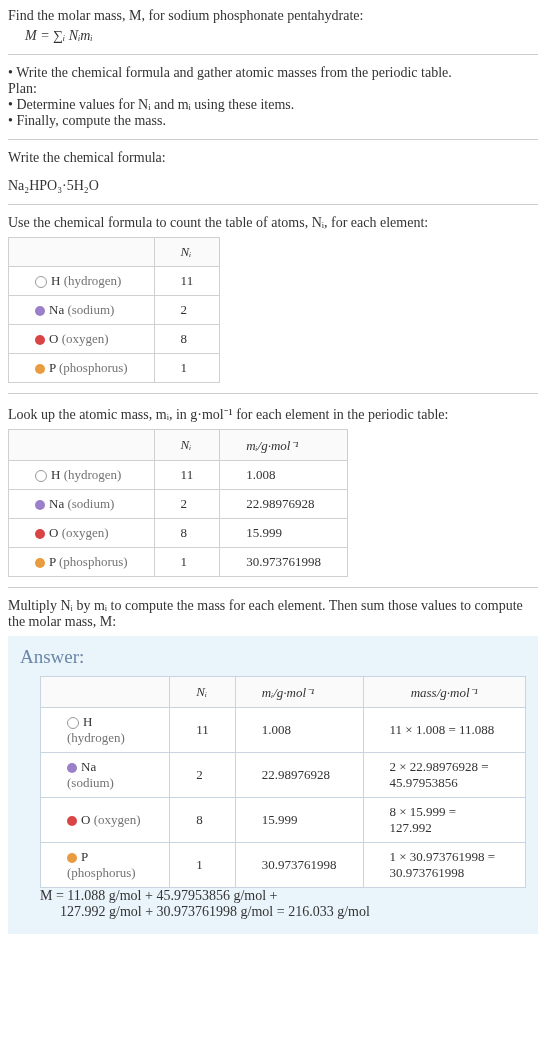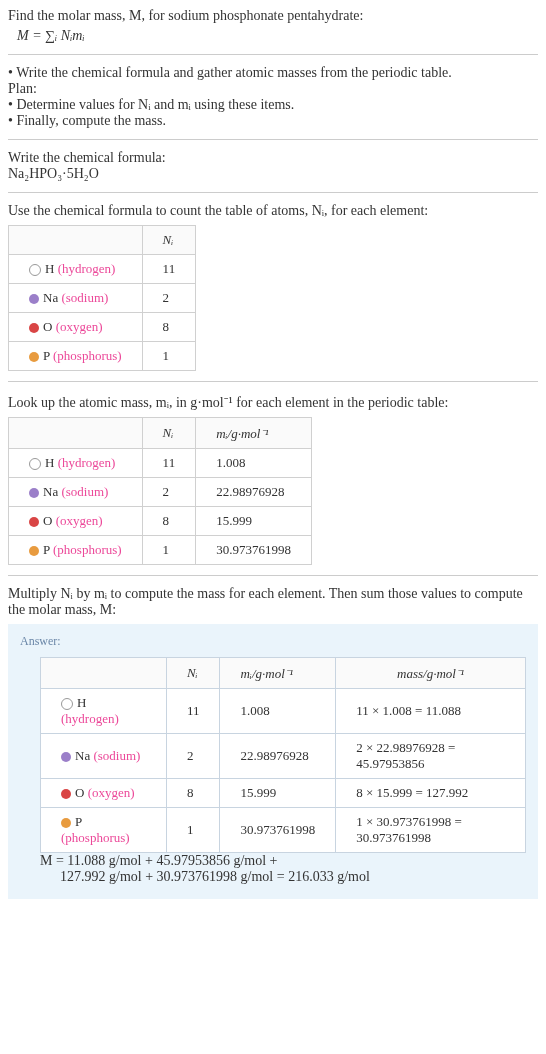--- a/index.html
+++ b/index.html
@@ -15,70 +15,71 @@
   .section {
     margin-bottom: 4px;
   }
   hr {
     border: none;
     border-top: 1px solid #ccc;
     margin: 10px 0;
   }
   .formula {
     font-style: italic;
-    margin: 2px 0 8px 9px;
+    margin: 2px 0 8px 17px;
   }
   table {
     border-collapse: collapse;
     margin-top: 6px;
     font-size: 13px;
   }
   th, td {
     border: 1px solid #d0d0d0;
-    padding: 6px 20px;
+    padding: 6px 26px;
     text-align: left;
   }
   th {
     background: #fafafa;
     font-weight: normal;
     font-style: italic;
   }
   .dot {
     display: inline-block;
     width: 10px;
     height: 10px;
     border-radius: 50%;
     margin-right: 4px;
     vertical-align: middle;
   }
   .dot-h { background: #fff; border: 1px solid #999; }
   .dot-na { background: #9b7fc9; }
   .dot-o { background: #d94545; }
   .dot-p { background: #e89b3f; }
-  .elem-label { color: #ec4899; }
+  .elem-label { color: #737373; }
   .answer-box {
     background: #eaf4fb;
     padding: 10px 12px 14px 12px;
     margin-top: 6px;
   }
   .answer-title {
     color: #6b87a8;
-    font-size: 12px;
+    font-size: 19px;
     margin-bottom: 8px;
   }
   .answer-box table {
     background: #fff;
   }
   .answer-box th, .answer-box td {
     border: 1px solid #c8d4e0;
   }
   .final {
   }
   .chem {
     font-family: Georgia, serif;
+    margin-top: 12px;
   }
 </style>
 </head>
 <body>
 
 <div class="section">
   <span>Find the molar mass, M, for sodium phosphonate pentahydrate:</span>
 </div>
 <div class="formula">M = ∑ᵢ Nᵢmᵢ</div>
 

